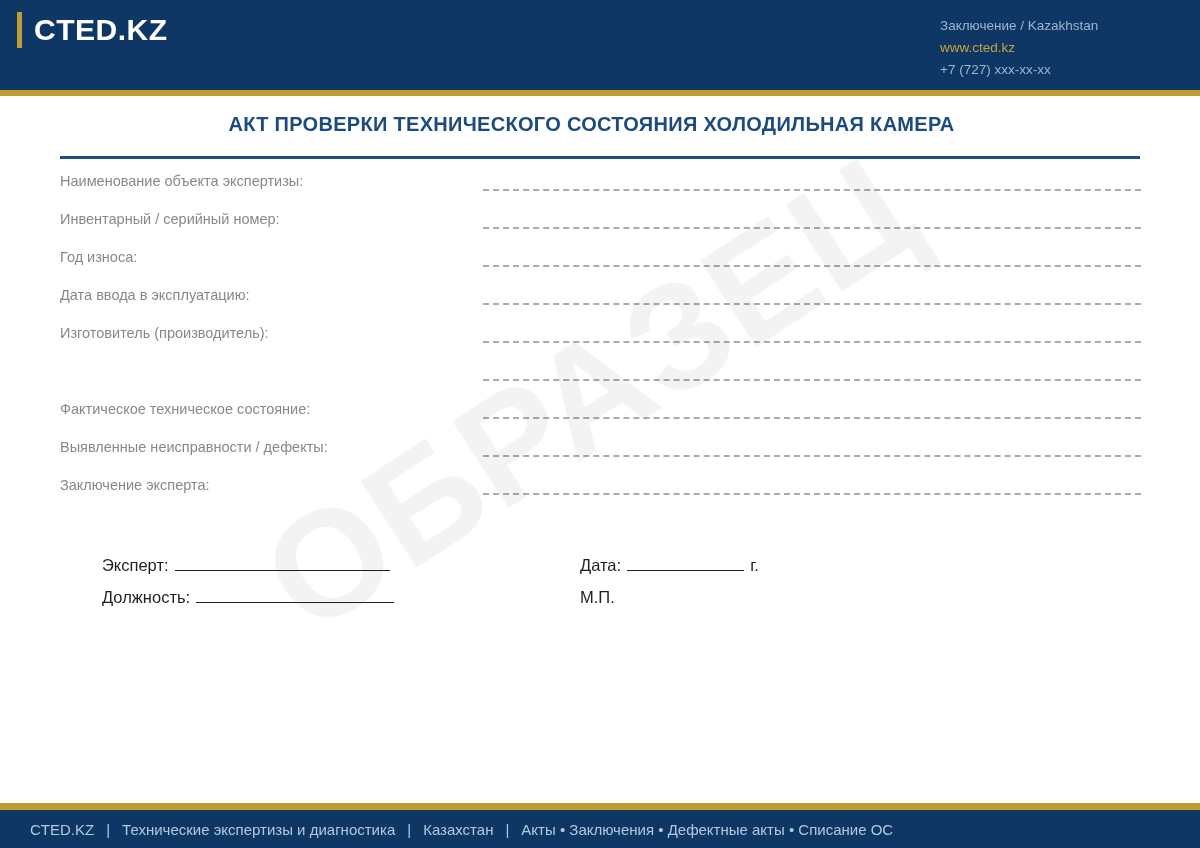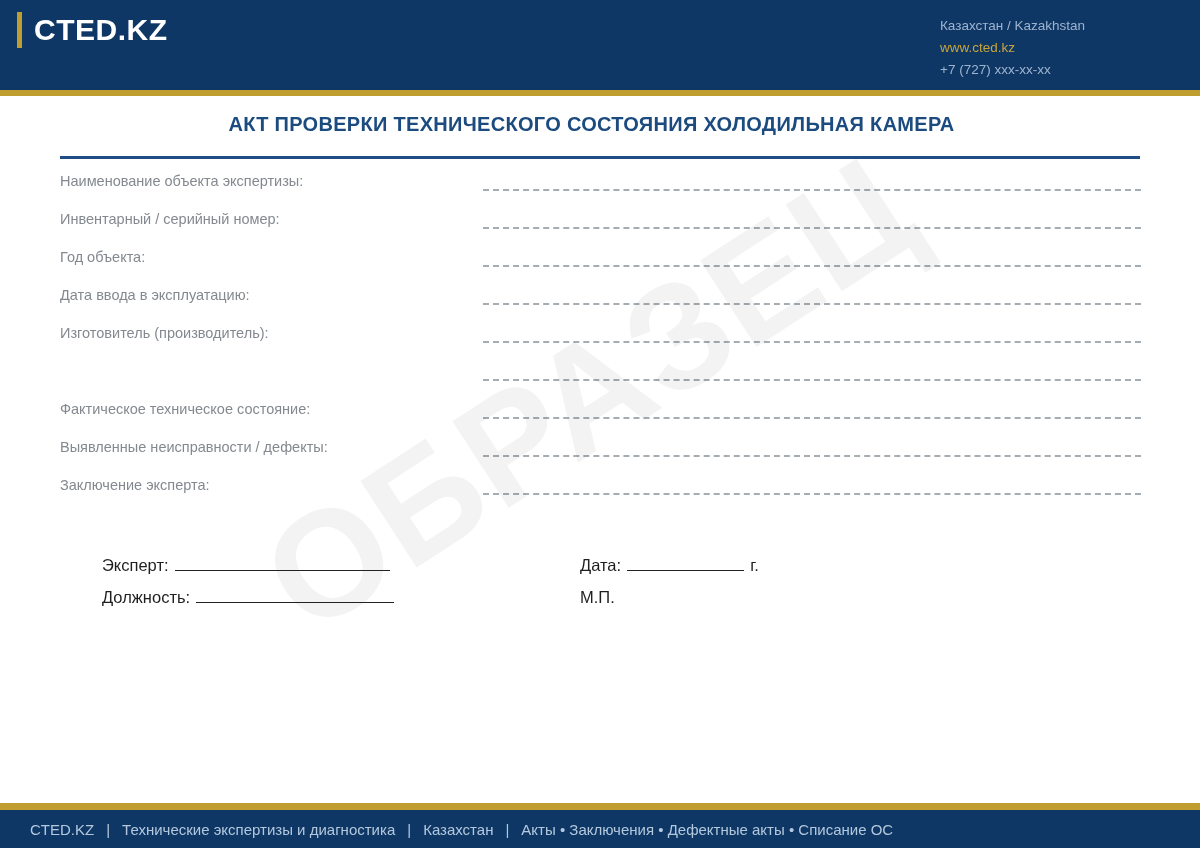--- a/index.html
+++ b/index.html
@@ -88,21 +88,21 @@
 <div class="page">
 
   <div class="header">
     <div class="header-left">
       <div class="gold-bar"></div>
       <div>
         <div class="logo-text">CTED.KZ</div>
       </div>
     </div>
     <div class="header-right">
-      <div>Казахстан / Kazakhstan</div>
+      <div>Заключение / Kazakhstan</div>
       <div><a href="#" class="website-link">www.cted.kz</a></div>
       <div>+7 (727) xxx-xx-xx</div>
     </div>
   </div>
 
   <div class="gold-divider"></div>
 
   <div class="main">
 
     <div class="doc-title">АКТ ПРОВЕРКИ ТЕХНИЧЕСКОГО СОСТОЯНИЯ ХОЛОДИЛЬНАЯ КАМЕРА</div>
@@ -111,21 +111,21 @@
     <div class="fields">
       <div class="field-row">
         <span class="field-label">Наименование объекта экспертизы:</span>
         <span class="field-blank"></span>
       </div>
       <div class="field-row">
         <span class="field-label">Инвентарный / серийный номер:</span>
         <span class="field-blank"></span>
       </div>
       <div class="field-row">
-        <span class="field-label">Год объекта:</span>
+        <span class="field-label">Год износа:</span>
         <span class="field-blank"></span>
       </div>
       <div class="field-row">
         <span class="field-label">Дата ввода в эксплуатацию:</span>
         <span class="field-blank"></span>
       </div>
       <div class="field-row">
         <span class="field-label">Изготовитель (производитель):</span>
         <span class="field-blank"></span>
       </div>

